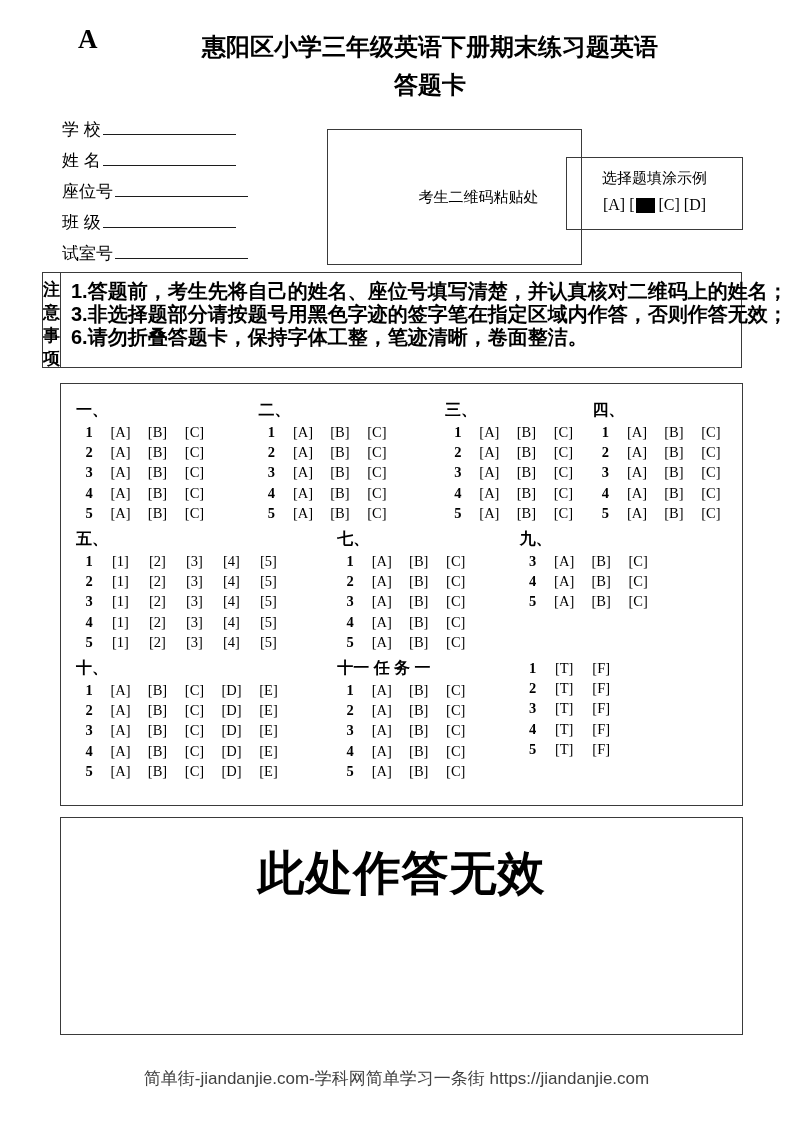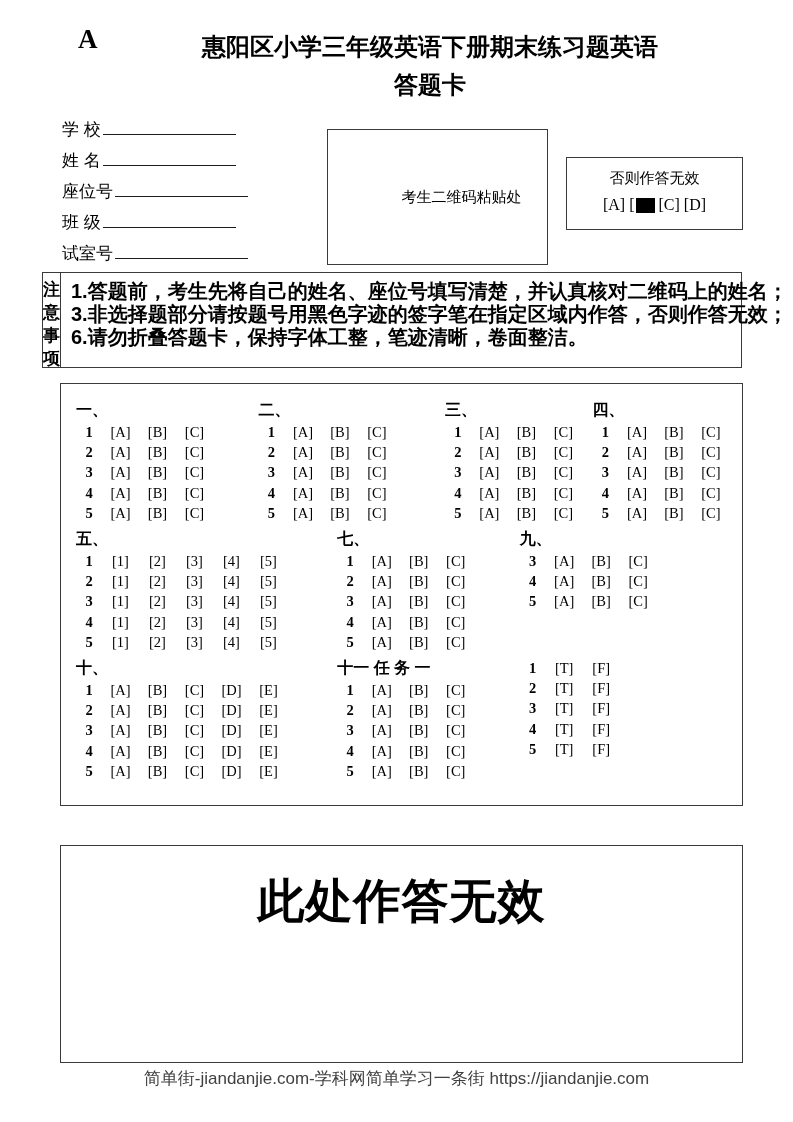--- a/index.html
+++ b/index.html
@@ -18,21 +18,21 @@
     position:absolute; left:150px; top:28px; width:560px;
     text-align:center; font-weight:bold; font-size:24px; line-height:38px;
   }
   #student-info { position:absolute; left:62px; top:118px; width:260px; }
   .field-row { height:31px; font-size:17px; white-space:nowrap; }
   .field-line {
     display:inline-block; width:133px; height:15px;
     border-bottom:1.5px solid #1c1c1c; margin-left:2px;
   }
   #qr-box {
-    position:absolute; left:327px; top:129px; width:221px; height:136px;
+    position:absolute; left:327px; top:129px; width:255px; height:136px;
     border:1.5px solid #3a3a3a; box-sizing:border-box;
     display:flex; align-items:center; justify-content:center; font-size:15px;padding-left:48px;
   }
   #example-box {
     position:absolute; left:566px; top:157px; width:177px; height:73px;
     border:1.5px solid #3a3a3a; box-sizing:border-box; text-align:center;
   }
   .example-title { margin-top:11px; font-size:15px; }
   .example-options {
     margin-top:8px; font-family:"Liberation Serif", serif; font-size:16px;
@@ -64,21 +64,21 @@
   .q-num {
     width:26px; text-align:center;
     font-family:"Liberation Serif", serif; font-weight:bold; font-size:14.5px;
   }
   .q-opt {
     width:37px; text-align:center;
     font-family:"Liberation Serif", serif; font-size:14.5px;
   }
   #invalid-box {
     position:absolute; left:60px; top:817px; width:683px; height:218px;
-    border:1.5px solid #3a3a3a; box-sizing:border-box; text-align:center;margin-top:28px;
+    border:1.5px solid #3a3a3a; box-sizing:border-box; text-align:center;
   }
   #invalid-text { margin-top:24px; font-size:47px; font-weight:bold; letter-spacing:1px; }
   #footer {
     position:absolute; left:0; right:0; top:1067px;
     text-align:center; font-size:17px; color:#404040;
   }
 </style>
 </head>
 <body>
 
@@ -95,21 +95,21 @@
     <div class="field-row"><span>座位号</span><span class="field-line"></span></div>
     <div class="field-row"><span>班 级</span><span class="field-line"></span></div>
     <div class="field-row"><span>试室号</span><span class="field-line"></span></div>
   </div>
 
 <div id="qr-box">
   <span>考生二维码粘贴处</span>
 </div>
 
 <div id="example-box">
-  <div class="example-title">否则作答无效</div>
+  <div class="example-title">选择题填涂示例</div>
   <div class="example-options">
     <span>[A] [</span>
     <span class="filled-bubble"></span>
     <span>[C] [D]</span>
   </div>
 </div>
 
 <div id="notice-box">
   <div class="notice-label">
       <div>注</div>

